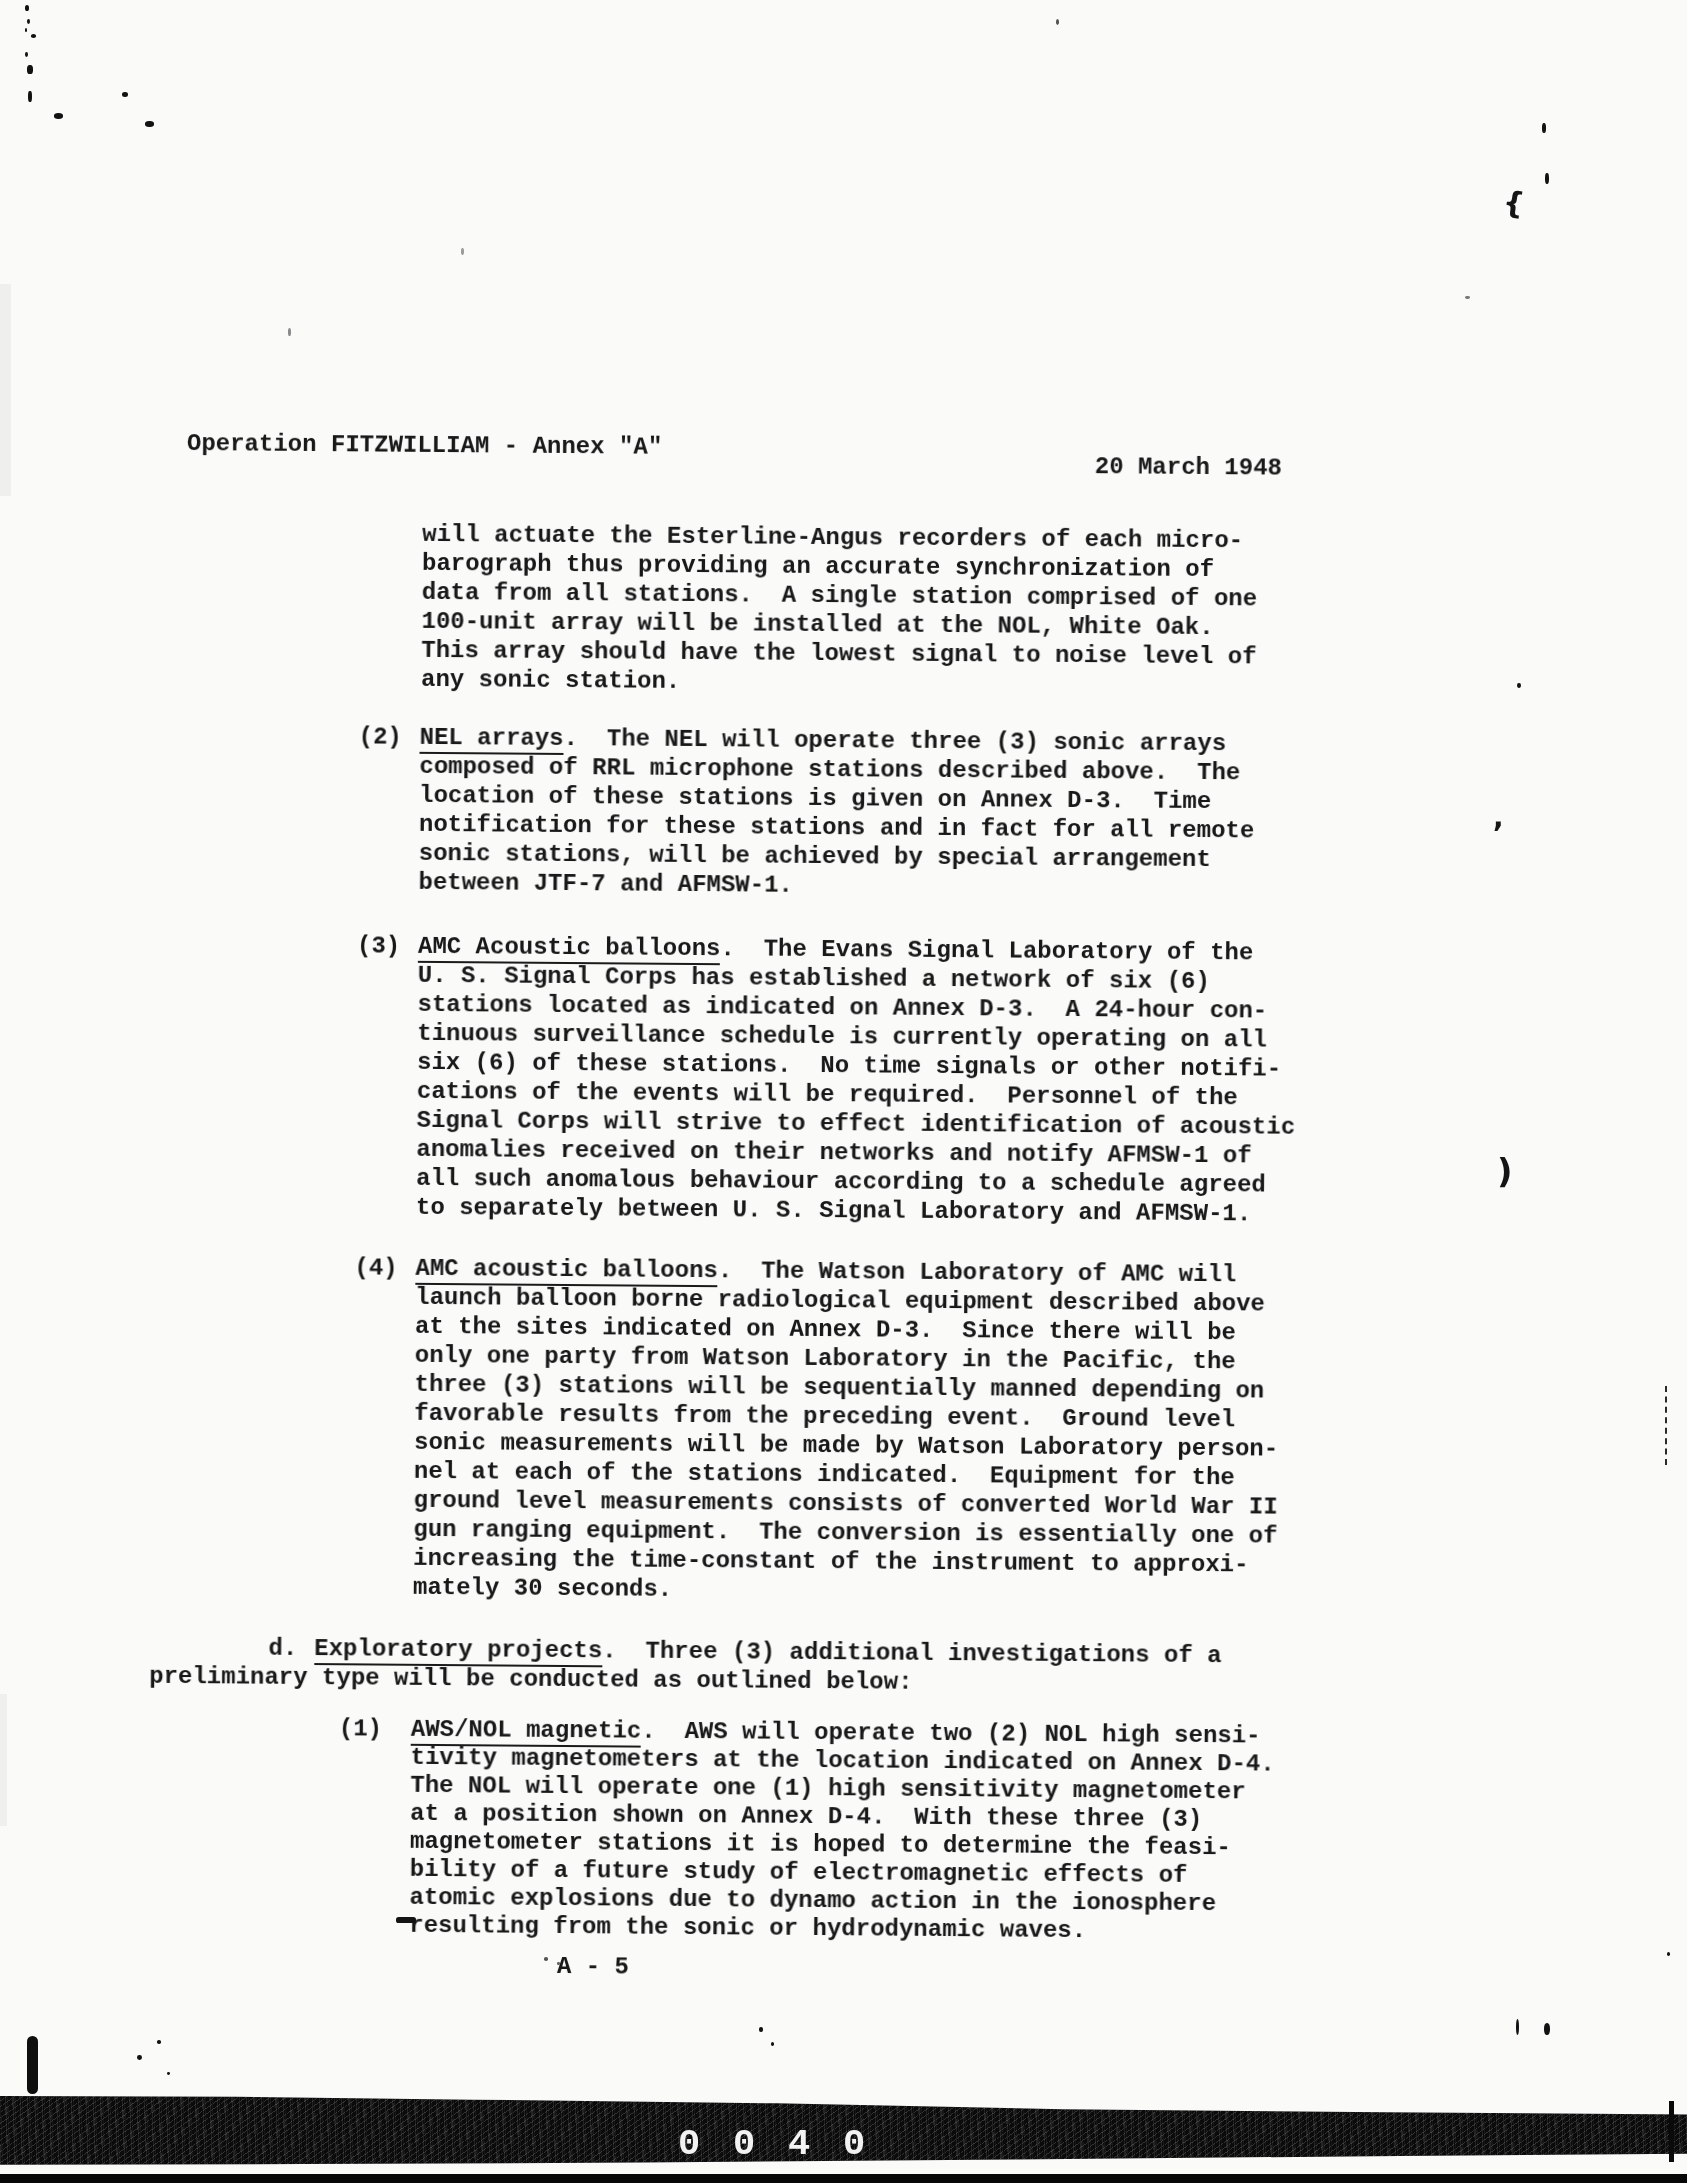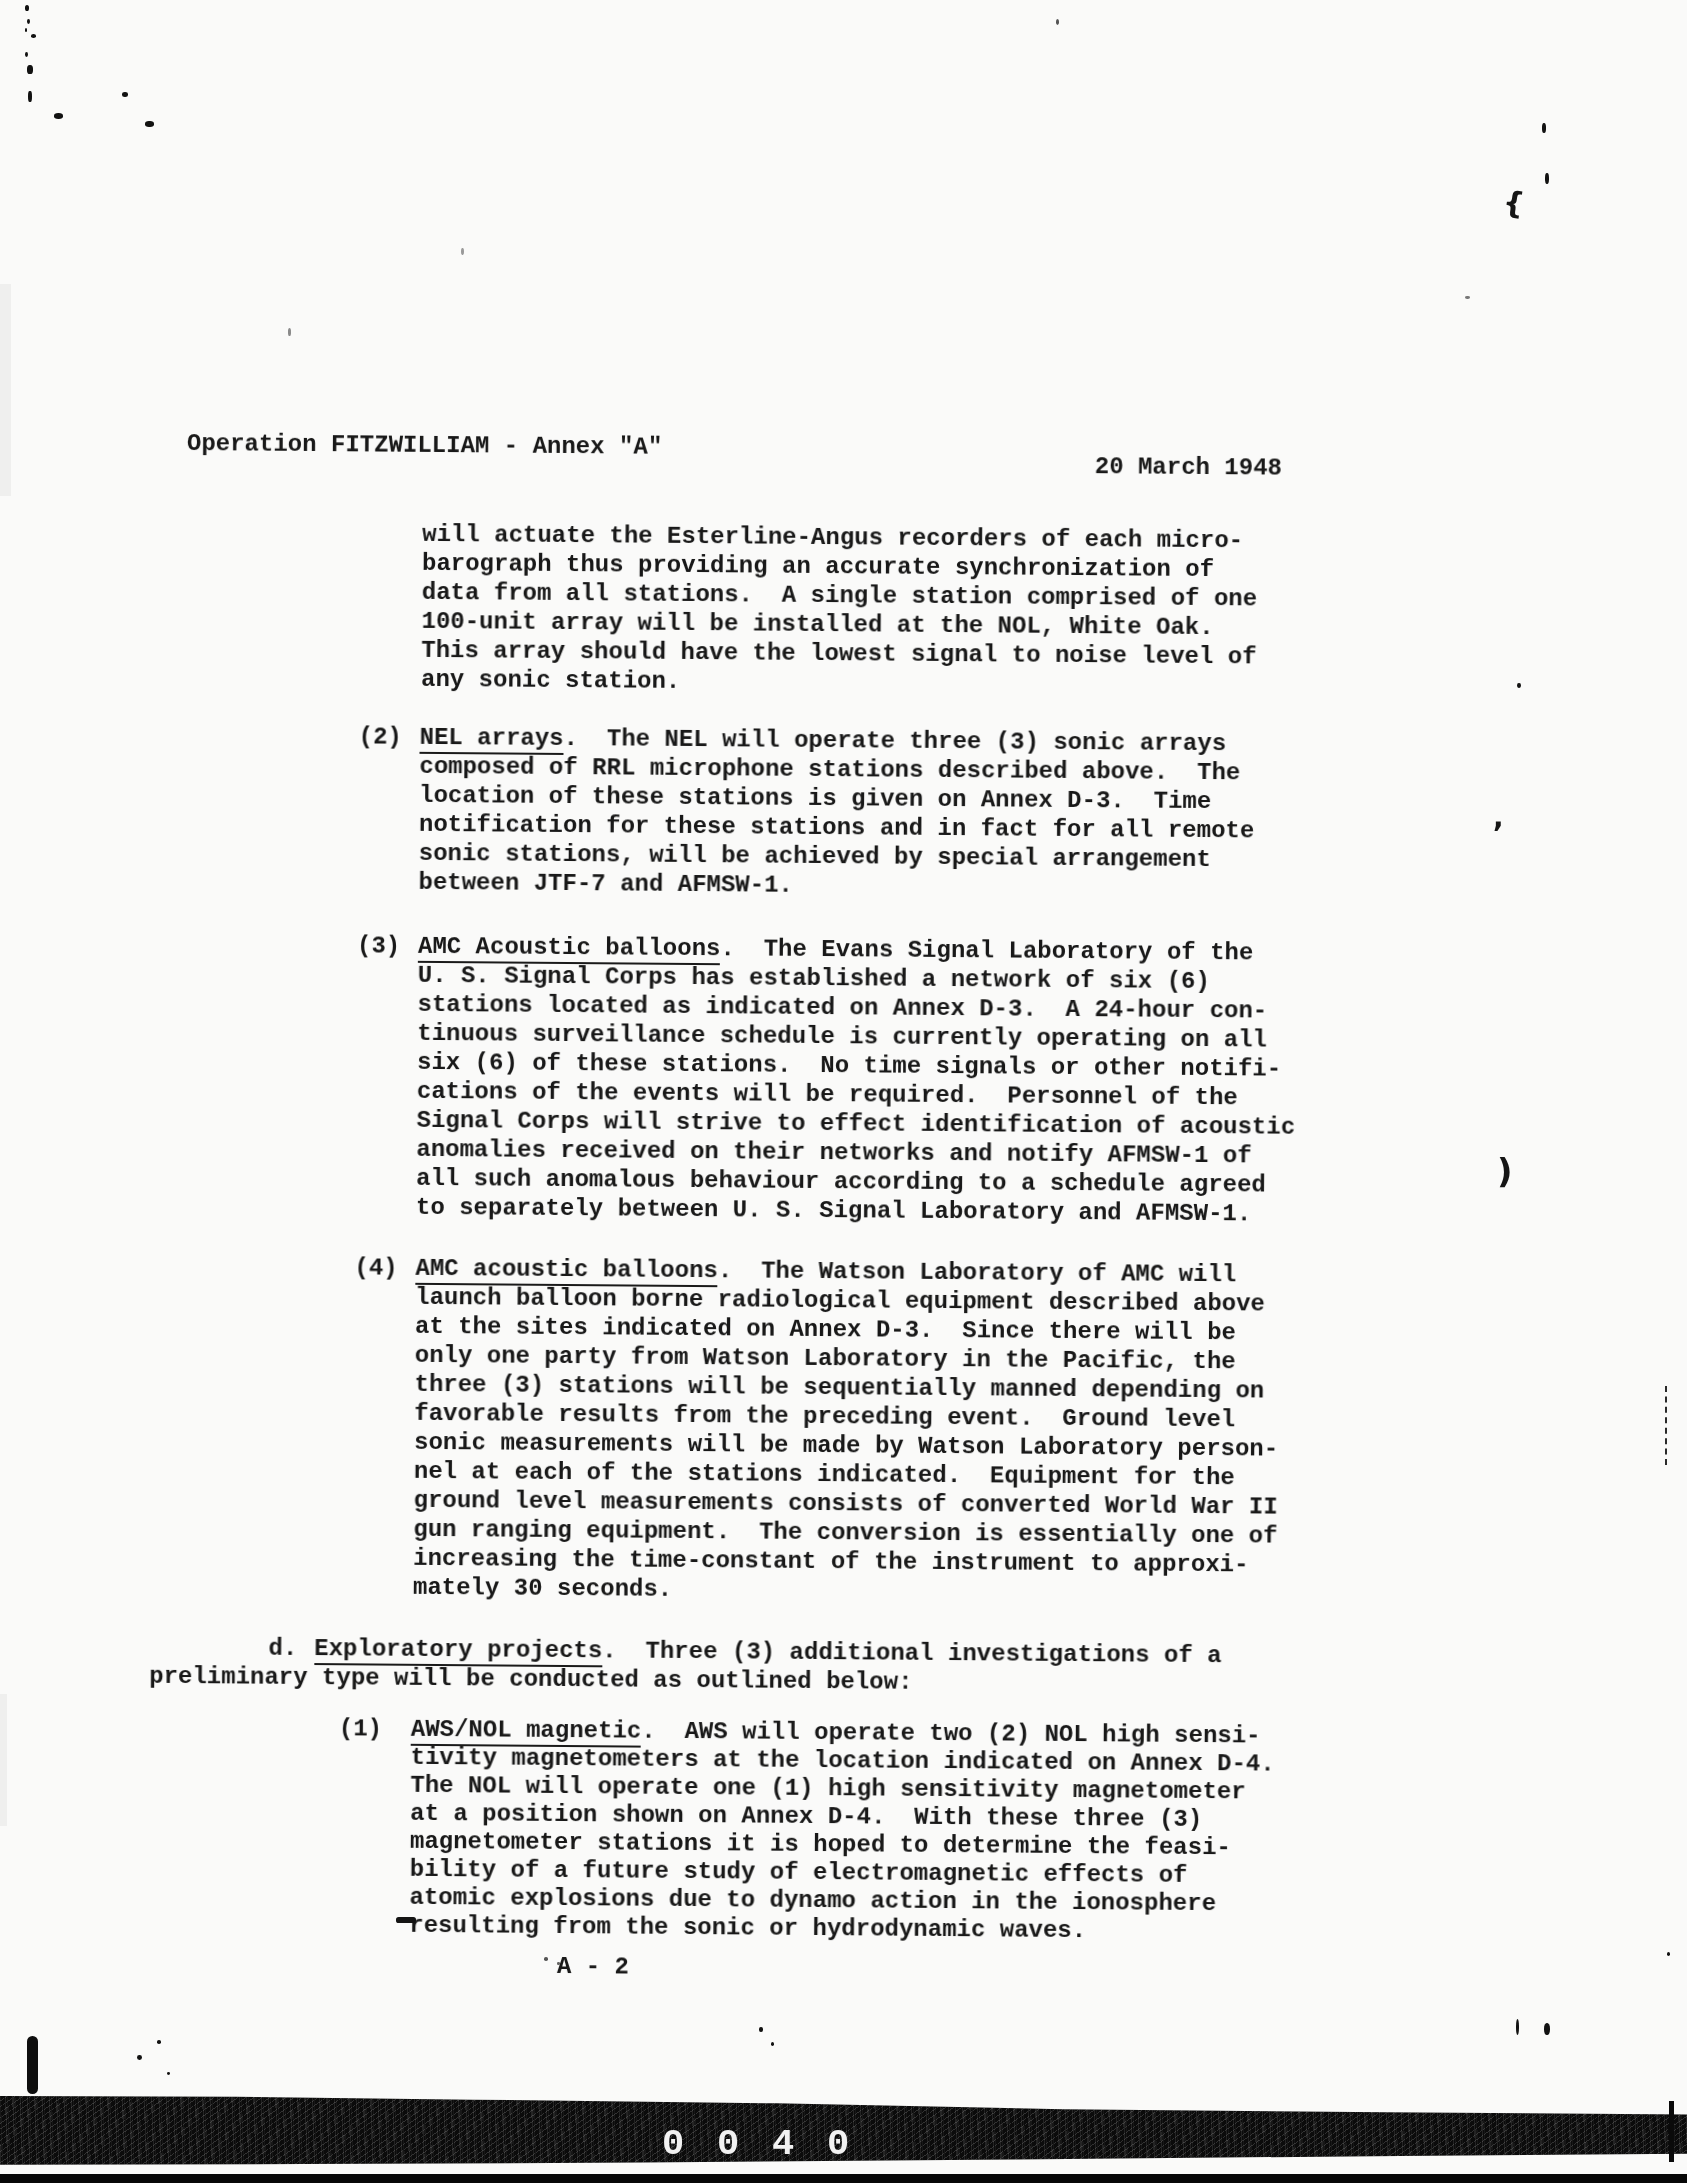--- a/index.html
+++ b/index.html
@@ -15,21 +15,21 @@
   .lbl{margin-right:17px;}
   .mk{position:absolute;background:#121212;border-radius:45%;}
   .mkc{position:absolute;color:#151515;font-family:"DejaVu Sans",sans-serif;}
   .smudge{position:absolute;background:rgba(60,60,60,.055);}
   #band{position:absolute;left:0;top:2093px;width:1687px;height:74px;
     background:
       repeating-linear-gradient(88deg, rgba(255,255,255,.10) 0 1.3px, rgba(0,0,0,0) 1.3px 2px, rgba(255,255,255,.05) 2px 3.3px, rgba(0,0,0,0) 3.3px 7.3px),
       repeating-linear-gradient(-35deg, rgba(255,255,255,.16) 0 0.7px, rgba(0,0,0,0) 0.7px 4.6px),
       #0b0b0b;
     clip-path:polygon(0 4%,14% 5%,28% 9%,46% 14%,63% 22%,82% 26%,100% 29%,100% 82%,83% 85%,60% 90%,38% 94%,18% 96%,0 97%);}
-  #stamp{position:absolute;left:662px;top:30px;font-size:37px;letter-spacing:5.3px;color:#f2f2f2;white-space:pre;}
+  #stamp{position:absolute;left:678px;top:30px;font-size:37px;letter-spacing:5.3px;color:#f2f2f2;white-space:pre;}
   #bottomstrip{position:absolute;left:0;top:2174px;width:1687px;height:9.3px;background:#070707;}
   #edgeline{position:absolute;left:1669px;top:2101px;width:5.3px;height:61px;background:#0a0a0a;}
   #dashline{position:absolute;left:1665px;top:1386px;height:79px;width:0;border-left:2.6px dashed #2a2a2a;}
   #boldmark{position:absolute;left:26.5px;top:2036px;width:11.2px;height:58px;background:#0e0e0e;border-radius:5.3px;}
   #footerdash{position:absolute;left:396px;top:1917px;width:20px;height:6px;background:#141414;border-radius:2.6px;}
 </style>
 </head>
 <body>
 
 <div class="page">
@@ -104,21 +104,21 @@
         <div class="line">tivity magnetometers at the location indicated on Annex D-4.</div>
         <div class="line">The NOL will operate one (1) high sensitivity magnetometer</div>
         <div class="line">at a position shown on Annex D-4.  With these three (3)</div>
         <div class="line">magnetometer stations it is hoped to determine the feasi-</div>
         <div class="line">bility of a future study of electromagnetic effects of</div>
         <div class="line">atomic explosions due to dynamo action in the ionosphere</div>
         <div class="line">resulting from the sonic or hydrodynamic waves.</div>
       </div>
     </div>
 
-    <div class="abs line" style="left:569px;top:1949px;">A - 2</div>
+    <div class="abs line" style="left:569px;top:1949px;">A - 5</div>
   </div>
 
   <div class="mk" style="left:24.5px;top:4.6px;width:4.6px;height:6.6px;"></div>
   <div class="mk" style="left:26.5px;top:18.5px;width:3.3px;height:5.3px;"></div>
   <div class="mk" style="left:24.5px;top:28px;width:2.6px;height:4px;"></div>
   <div class="mk" style="left:31px;top:34px;width:5.3px;height:4px;"></div>
   <div class="mk" style="left:25px;top:52px;width:3.3px;height:5.3px;"></div>
   <div class="mk" style="left:26.5px;top:65px;width:6px;height:8.6px;"></div>
   <div class="mk" style="left:28.4px;top:91px;width:3.3px;height:11.2px;"></div>
   <div class="mk" style="left:54px;top:113px;width:9.3px;height:6px;"></div>

